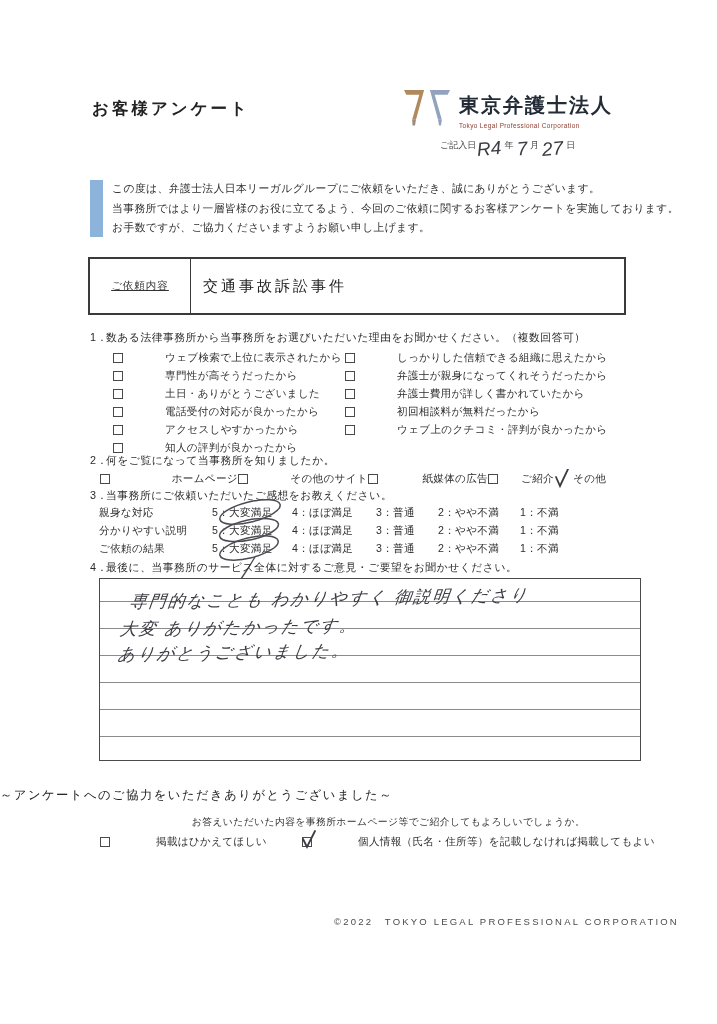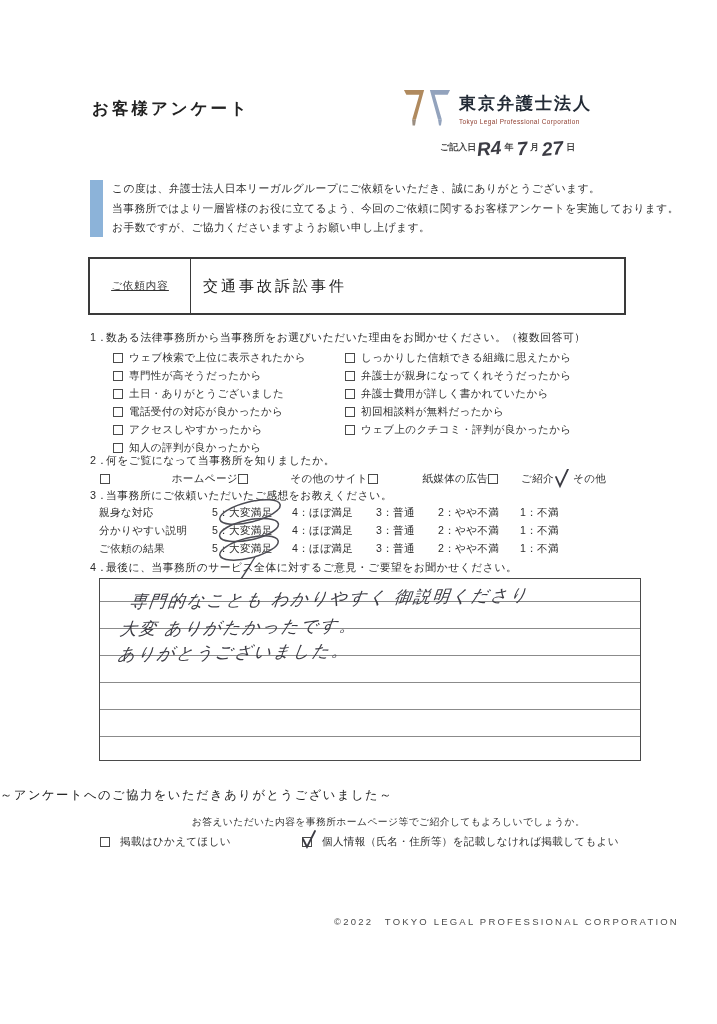--- a/index.html
+++ b/index.html
@@ -6,39 +6,39 @@
   .page{
     position:relative;width:717px;height:1024px;margin:0 auto;background:#fff;
     font-family:"Liberation Sans","DejaVu Sans",sans-serif;color:#2e2e2e;overflow:hidden;
   }
   .abs{position:absolute;}
   
   .page-title{left:92px;top:98px;font-size:16.5px;font-weight:bold;letter-spacing:3px;color:#222;}
   .logo-wrap{left:403px;top:88px;display:flex;align-items:flex-start;}
   .logo-mark{width:48px;height:52px;}
   .logo-texts{margin-left:8px;padding-top:4px;}
-  .logo-name{font-size:17px;font-weight:bold;letter-spacing:2px;color:#232b36;}
+  .logo-name{font-size:20px;font-weight:bold;letter-spacing:2px;color:#232b36;}
   .logo-sub{font-size:6.4px;letter-spacing:.4px;color:#8d3b2c;margin-top:3px;}
-  .date-row{left:440px;top:139px;display:flex;align-items:center;color:#3c3c44;font-weight:bold;}
+  .date-row{left:440px;top:139px;display:flex;align-items:flex-start;color:#3c3c44;}
   .date-label{font-size:9px;color:#444;padding-bottom:3px;}
   .hw{font-style:italic;color:#3c3c44;}
   .date-num{font-size:19px;line-height:19px;transform:rotate(-5deg);margin:0 1px;}
   .date-unit{font-size:9px;color:#444;padding-bottom:3px;margin:0 2px;}
   
   .intro-bar{left:90px;top:180px;width:13px;height:57px;background:#8cb3d9;}
   .intro{left:112px;top:179px;font-size:10.8px;line-height:19.5px;color:#2e2e2e;letter-spacing:.4px;}
   
   .req-box{left:88px;top:257px;width:534px;height:54px;border:2px solid #3a3a3a;display:flex;}
   .req-label-cell{width:100px;border-right:1.5px solid #3a3a3a;display:flex;align-items:center;justify-content:center;}
   .req-label{font-size:10.5px;text-decoration:underline;letter-spacing:1px;color:#333;}
   .req-value{display:flex;align-items:center;padding-left:12px;font-size:15px;letter-spacing:3px;color:#222;}
   
   .q-head{font-size:10.8px;color:#2b2b2b;letter-spacing:.5px;}
   .q-num{display:inline-block;width:16px;}
-  .opt{display:flex;align-items:center;height:18px;font-size:10.6px;color:#2e2e2e;letter-spacing:.3px;}
+  .opt{display:flex;align-items:center;height:18px;font-size:10.6px;color:#2e2e2e;letter-spacing:.3px;gap:36px;}
   .cb{display:inline-block;width:8px;height:8px;border:1.2px solid #4a4a4a;margin-right:6px;flex:0 0 auto;background:#fff;}
   .q1-col-left{left:113px;top:349px;}
   .q1-col-right{left:345px;top:349px;}
   .q2-opts{left:100px;top:470px;display:flex;align-items:center;height:18px;}
   .q2-opt{display:flex;align-items:center;font-size:10.6px;letter-spacing:.3px;justify-content:space-between;}
   
   .q3-rows{left:99px;top:504px;}
   .q3-row{display:flex;height:18px;align-items:center;font-size:10.6px;letter-spacing:.3px;}
   .q3-label{width:113px;}
   .q3-c1{width:80px;} .q3-c2{width:84px;} .q3-c3{width:62px;} .q3-c4{width:82px;} .q3-c5{width:58px;}

